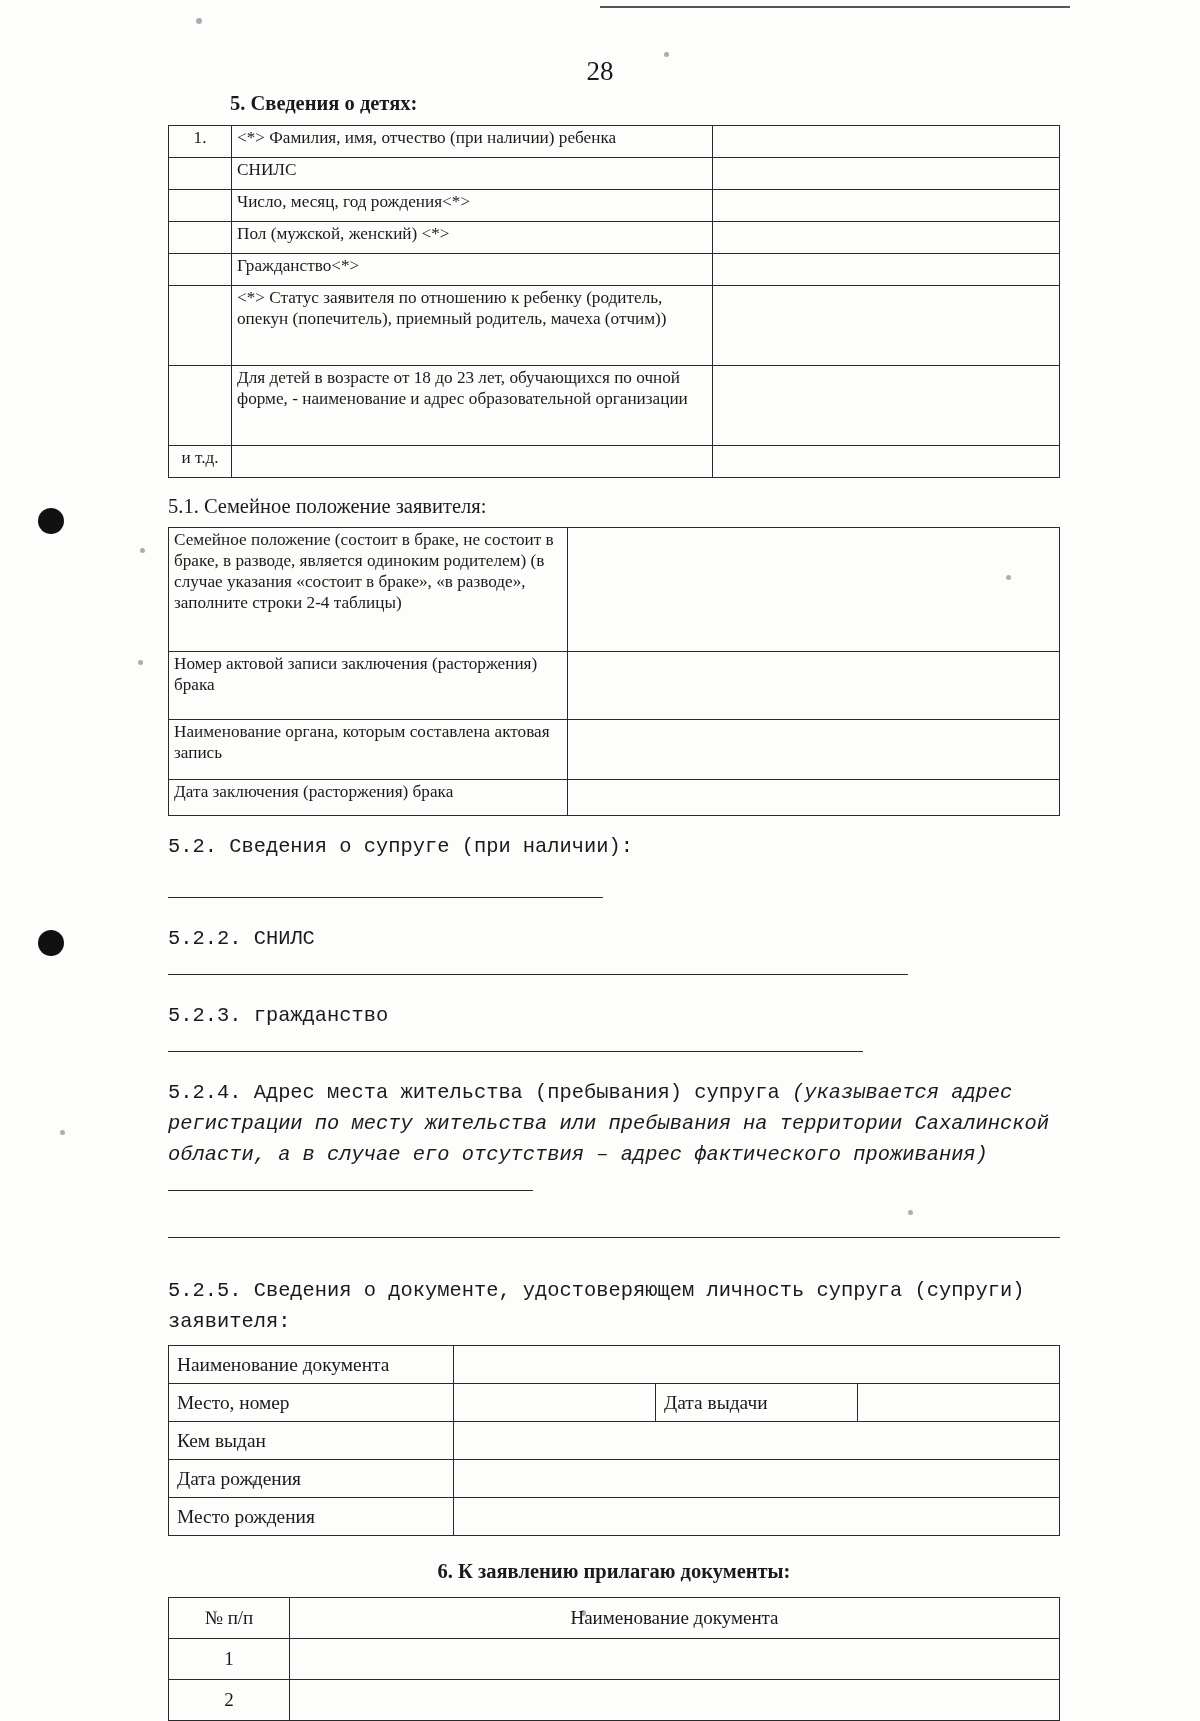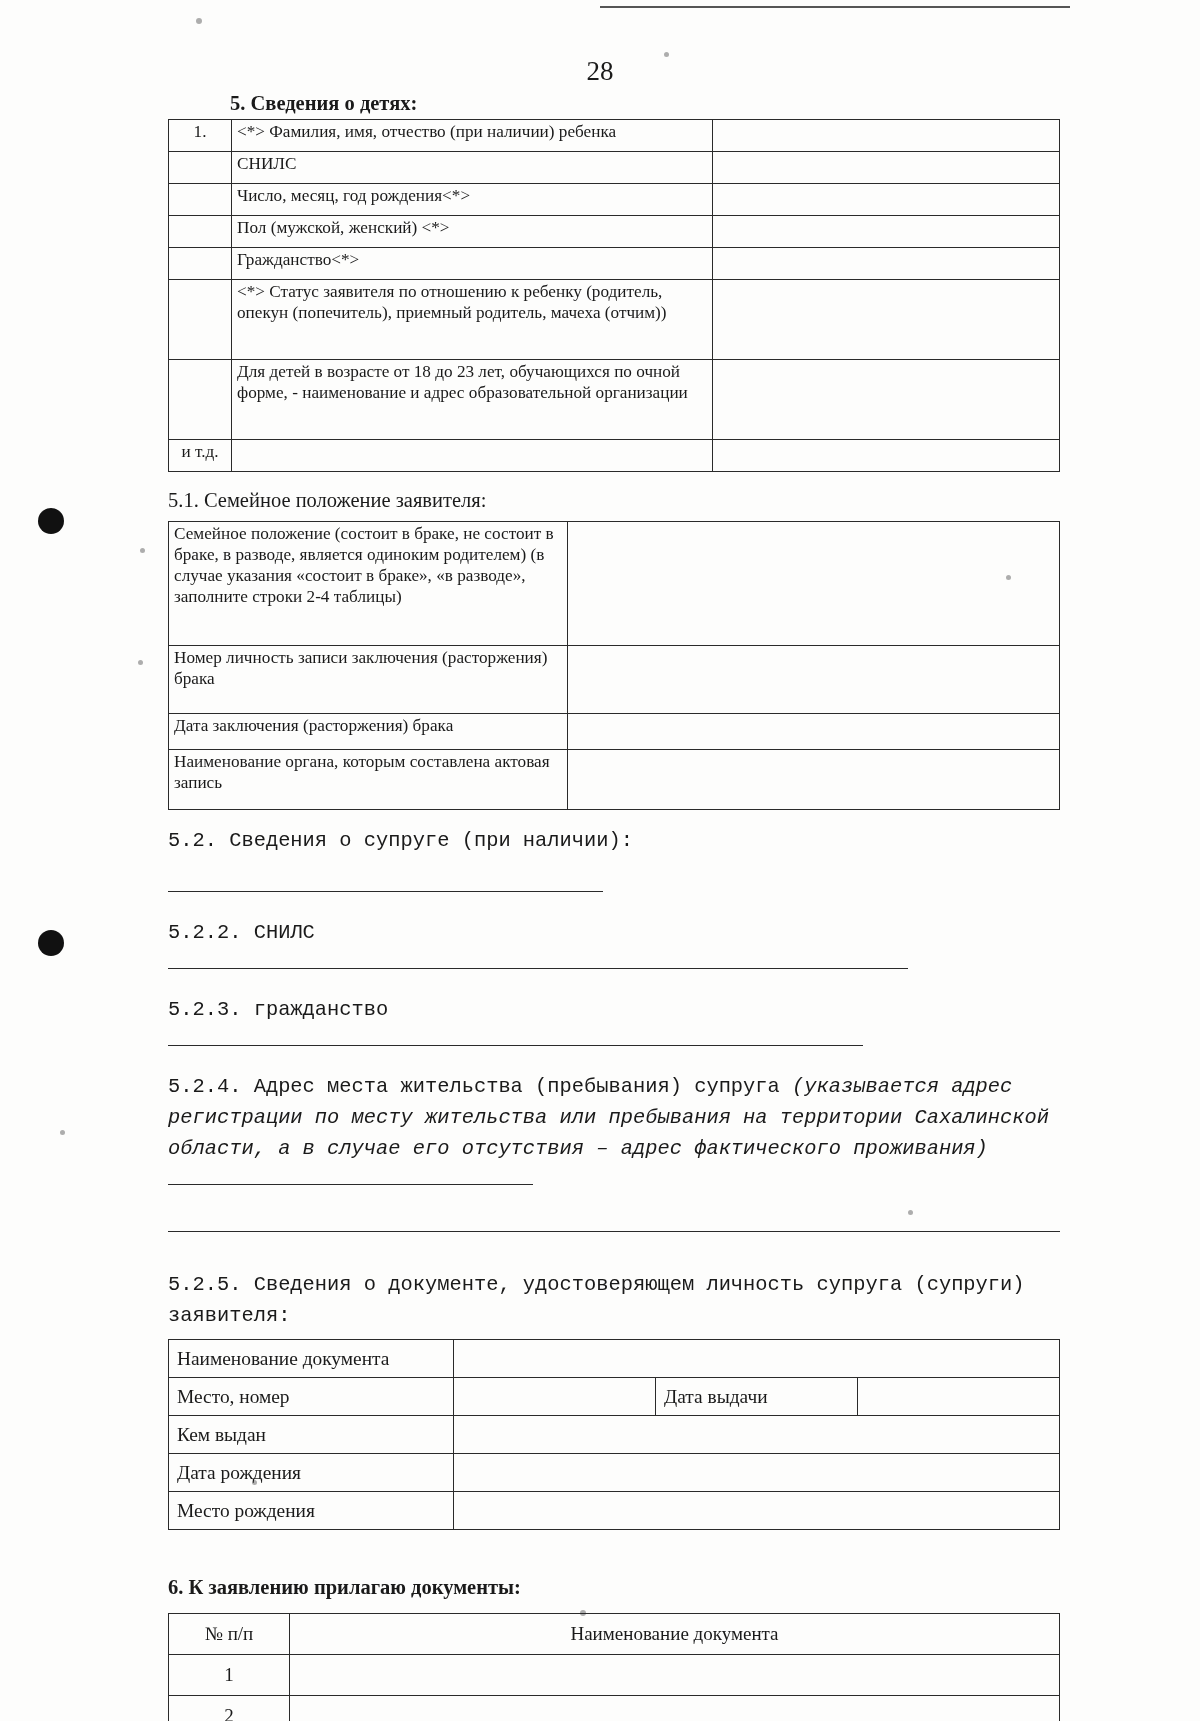--- a/index.html
+++ b/index.html
@@ -51,21 +51,21 @@
   }
   .content {
     position: absolute;
     left: 168px;
     top: 92px;
     width: 892px;
   }
   .sec-title {
     font-weight: bold;
     font-size: 20.5px;
-    margin: 0 0 4px 62px;
+    margin: 0 0 10px 62px;
   }
   table.grid {
     border-collapse: collapse;
     width: 100%;
     table-layout: fixed;
   }
   table.grid td {
     border: 1.4px solid #2a2a2a;
     vertical-align: top;
     padding: 2px 5px 3px 5px;
@@ -101,22 +101,22 @@
     vertical-align: baseline;
   }
   .fillline {
     border-bottom: 1.5px solid #2a2a2a;
     height: 20px;
     margin-top: 2px;
   }
   .sec6-title {
     font-weight: bold;
     font-size: 20.5px;
-    text-align: left;
-    margin: 46px 0 14px 0;
+    text-align: center;
+    margin: 24px 0 14px 0;
   }
   table.docs {
     border-collapse: collapse;
     width: 100%;
     table-layout: fixed;
   }
   table.docs td {
     border: 1.4px solid #2a2a2a;
     font-size: 19px;
     height: 34px;
@@ -205,29 +205,29 @@
 
     <div class="sub-head">5.1. Семейное положение заявителя:</div>
 
     <table class="grid">
       <tbody>
           <tr>
         <td style="width:388px; height:118px;">Семейное положение (состоит в браке, не состоит в браке, в разводе, является одиноким родителем) (в случае указания «состоит в браке», «в разводе», заполните строки 2-4 таблицы)</td>
         <td></td>
       </tr>
       <tr>
-        <td style="height:62px;">Номер личность записи заключения (расторжения) брака</td>
+        <td style="height:62px;">Номер актовой записи заключения (расторжения) брака</td>
+        <td></td>
+      </tr>
+      <tr>
+        <td style="height:54px;">Наименование органа, которым составлена актовая запись</td>
         <td></td>
       </tr>
       <tr>
         <td style="height:30px;">Дата заключения (расторжения) брака</td>
-        <td></td>
-      </tr>
-      <tr>
-        <td style="height:54px;">Наименование органа, которым составлена актовая запись</td>
         <td></td>
       </tr>
     </tbody>
       </table>
 
     <div class="para">5.2. Сведения о супруге (при наличии):</div>
 
     <div class="para">
       <span class="fill" style="width:435px;"></span>
     </div>

